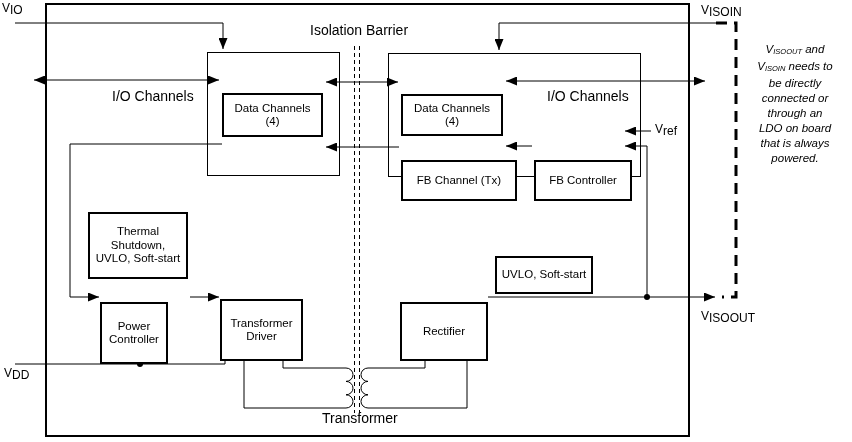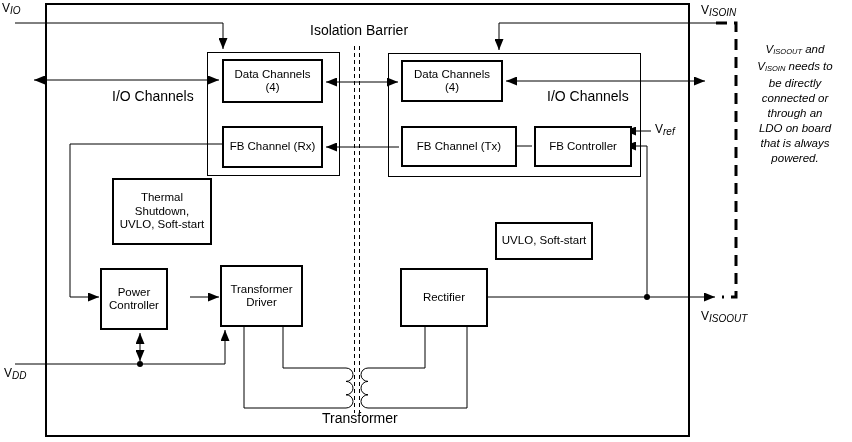--- a/index.html
+++ b/index.html
@@ -5,29 +5,29 @@
   html,body{margin:0;padding:0;background:#fff;}
   #stage{
     position:relative;width:852px;height:442px;background:#fff;
     font-family:"Liberation Sans", sans-serif;color:#000;overflow:hidden;
   }
   #wires{position:absolute;left:0;top:0;width:852px;height:442px;}
   .box{
     position:absolute;border:2px solid #000;background:#fff;
     display:flex;align-items:center;justify-content:center;
     text-align:center;font-size:11.5px;line-height:13.5px;
-    white-space:pre-line;box-sizing:border-box;
+    white-space:pre-line;box-sizing:border-box;margin-top:34px;
   }
   .container-box{
     position:absolute;border:1px solid #000;background:transparent;
     box-sizing:border-box;
   }
   .lbl{position:absolute;font-size:14px;line-height:13px;white-space:nowrap;}
   .pin{position:absolute;font-size:12px;line-height:13px;white-space:nowrap;}
-  .pin sub{font-size:10px;vertical-align:-2px;letter-spacing:0;font-style:italic;}
+  .pin sub{font-size:12px;vertical-align:-2px;letter-spacing:0;}
   #note{
     position:absolute;left:738px;top:42px;width:114px;
     font-size:11.5px;line-height:15px;text-align:center;font-style:italic;
   }
   #note sub{font-size:7.5px;vertical-align:-1px;}
 </style>
 </head>
 <body>
 
 <div id="stage">
@@ -132,24 +132,23 @@
     </g>
   </svg>
 
   <div class="container-box" style="left:207px;top:52px;width:133px;height:124px"></div>
   <div class="container-box" style="left:388px;top:53px;width:253px;height:124px"></div>
 
   <div class="box" style="left:222px;top:59px;width:101px;height:44px">Data Channels
 (4)</div>
   <div class="box" style="left:401px;top:60px;width:102px;height:42px">Data Channels
 (4)</div>
-  <div class="box" style="left:222px;top:126px;width:101px;height:42px">FB Channel (Rx)</div>
   <div class="box" style="left:401px;top:126px;width:116px;height:41px">FB Channel (Tx)</div>
   <div class="box" style="left:534px;top:126px;width:98px;height:41px">FB Controller</div>
-  <div class="box" style="left:112px;top:178px;width:100px;height:67px">Thermal
+  <div class="box" style="left:88px;top:178px;width:100px;height:67px">Thermal
 Shutdown,
 UVLO, Soft-start</div>
   <div class="box" style="left:495px;top:222px;width:98px;height:38px">UVLO, Soft-start</div>
   <div class="box" style="left:100px;top:268px;width:68px;height:62px">Power
 Controller</div>
   <div class="box" style="left:220px;top:265px;width:83px;height:62px">Transformer
 Driver</div>
   <div class="box" style="left:400px;top:268px;width:88px;height:59px">Rectifier</div>
 
   <div class="lbl" style="left:310px;top:24px">Isolation Barrier</div>

